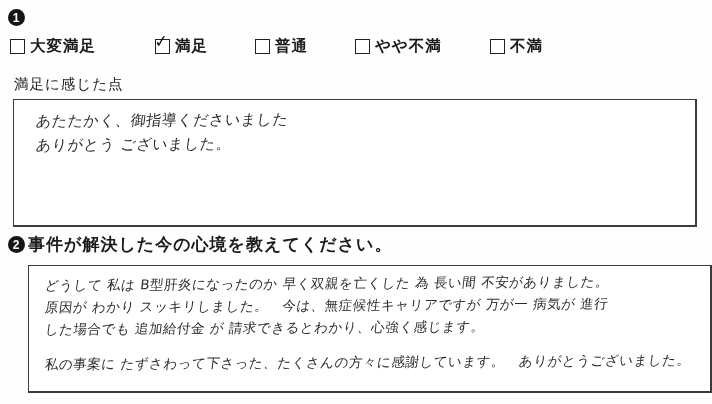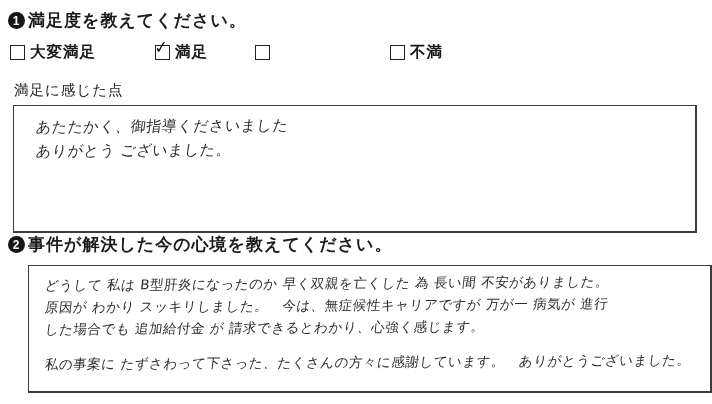--- a/index.html
+++ b/index.html
@@ -72,36 +72,40 @@
   .box2 .hw{font-size:13.5px;line-height:22px;}
   .box2 .hw.gap{margin-top:13px;}
 </style>
 </head>
 <body>
 
 <div class="doc">
 
   <div class="q-header first">
     <span class="num-circle">1</span>
-    <span>満足度を教えてください。</span>
   </div>
 
   <div class="options-row">
     <span class="option w1">
       <span class="cbx"></span>
       <span>大変満足</span>
     </span>
     <span class="option w2">
       <span class="cbx">
           <span class="tick">✓</span>
         </span>
       <span>満足</span>
     </span>
+    <span class="option w3">
+      <span class="cbx"></span>
+      <span>普通</span>
+    </span>
     <span class="option w4">
       <span class="cbx"></span>
+      <span>やや不満</span>
     </span>
     <span class="option">
       <span class="cbx"></span>
       <span>不満</span>
     </span>
   </div>
 
   <div class="box-label">満足に感じた点</div>
   <div class="answer-box box1">
     <div class="hw">あたたかく、御指導くださいました</div>

